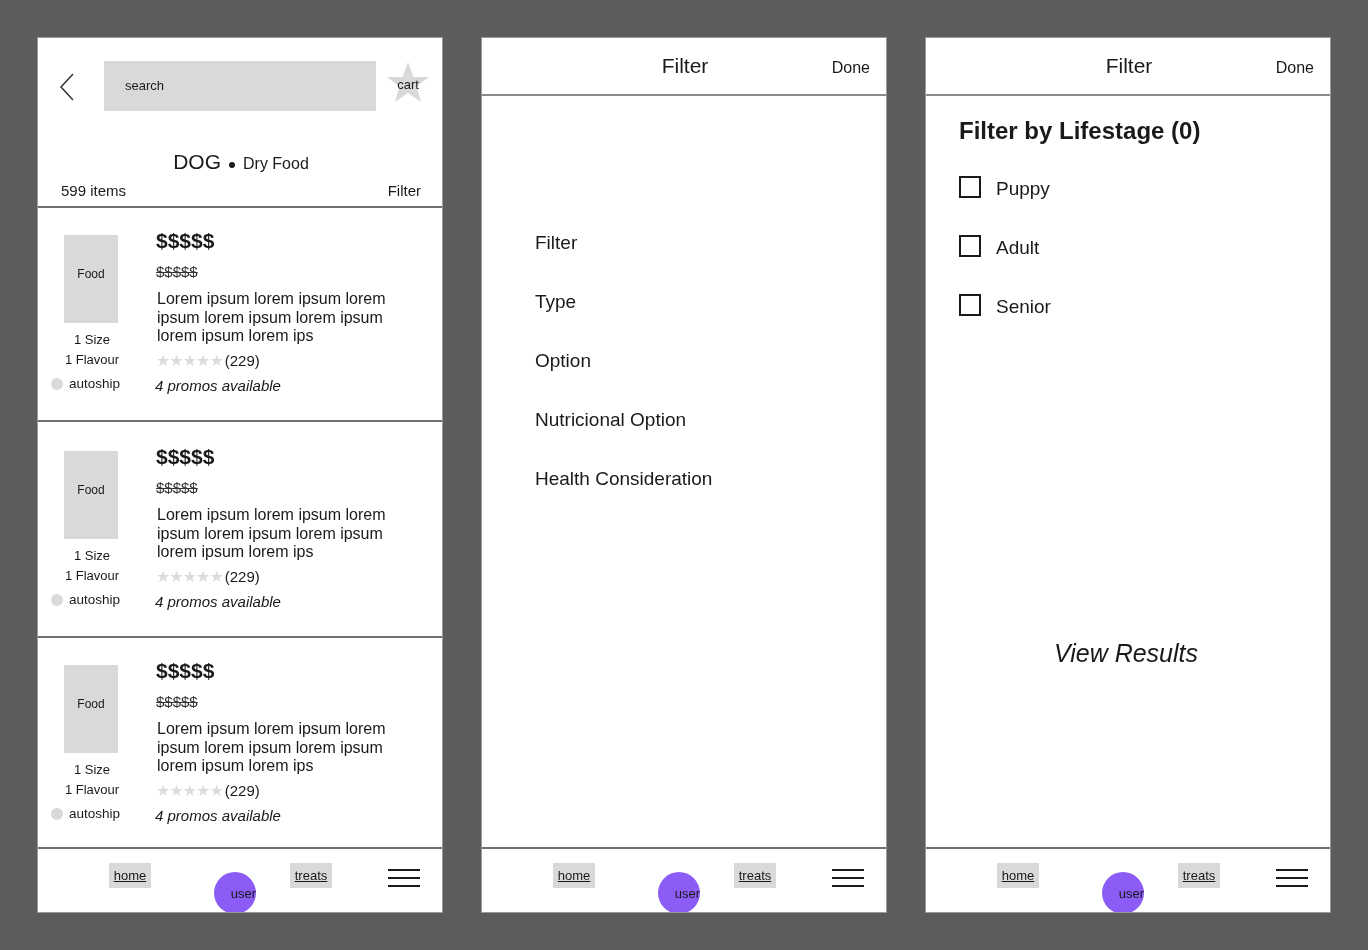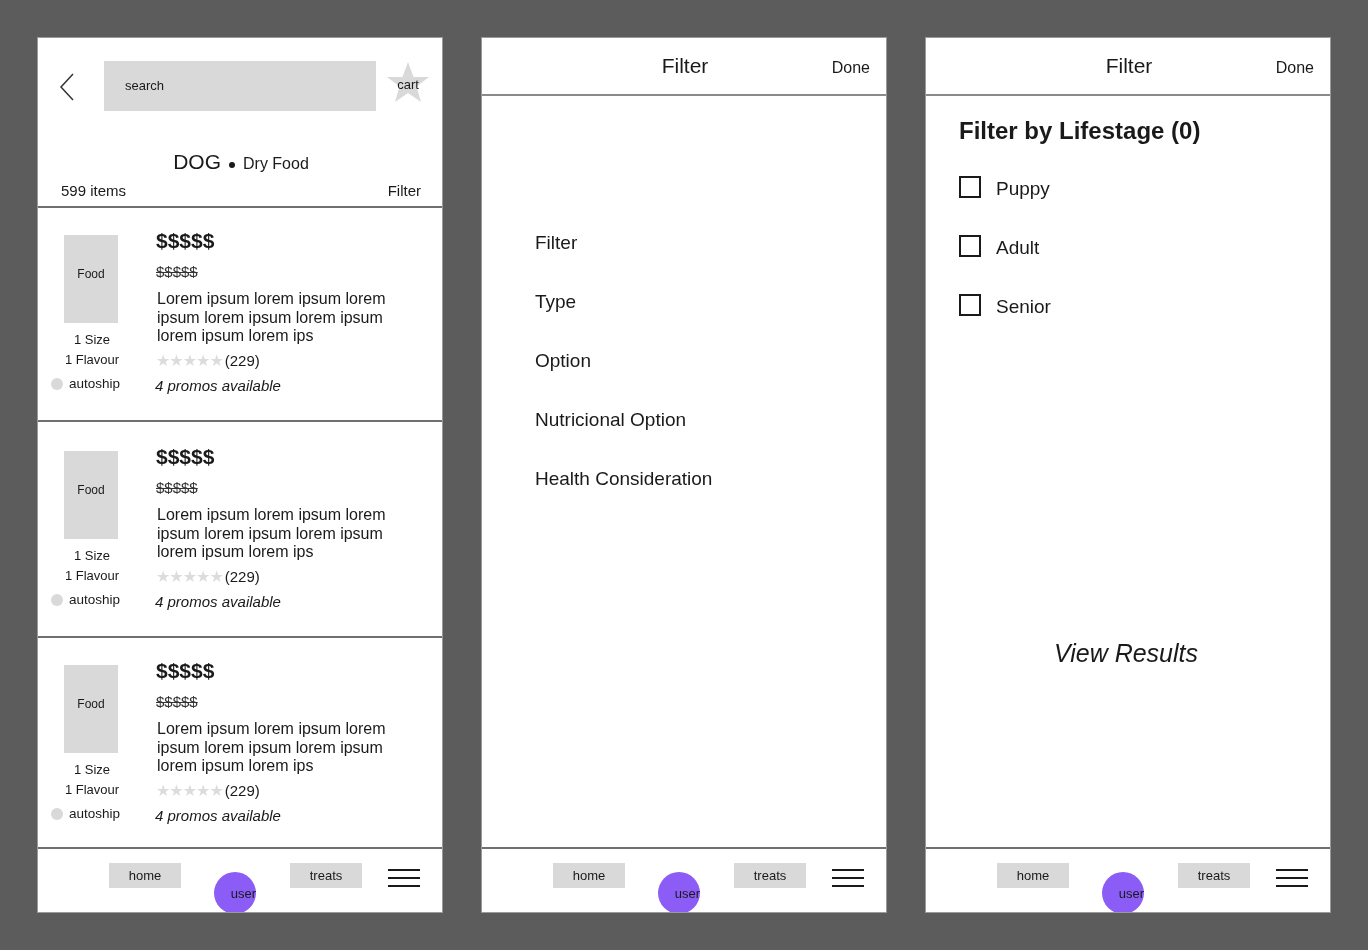--- a/index.html
+++ b/index.html
@@ -42,21 +42,21 @@
   .f-list { position: absolute; left: 53px; top: 193px; }
   .f-item { font-size: 19px; height: 59px; line-height: 24px; }
 
   .lf-heading { position: absolute; left: 33px; top: 79px; font-size: 24px; font-weight: bold; }
   .cb-row { position: absolute; left: 33px; display: flex; align-items: center; font-size: 19px; }
   .cb { width: 22px; height: 22px; border: 2px solid #1a1a1a; margin-right: 15px; margin-top: -4px; }
   .view-results { position: absolute; left: 0; width: 400px; top: 601px; text-align: center; font-size: 25px; font-style: italic; }
 
   
   .nav { position: absolute; left: 0; top: 809px; width: 406px; height: 67px; border-top: 2px solid #707070; background: #fff; }
-  .nav-btn { position: absolute; top: 14px; width: 72px; height: 25px; background: #d9d9d9; font-size: 13px; text-align: center; line-height: 25px; }
+  .nav-btn { position: absolute; top: 14px; width: 42px; height: 25px; background: #d9d9d9; font-size: 13px; text-align: center; line-height: 25px; text-decoration: underline; }
   .nav-home { left: 71px; } .nav-treats { left: 252px; }
   .nav-user { position: absolute; left: 176px; top: 23px; width: 42px; height: 42px; border-radius: 50%; background: #8b5cf6; font-size: 13px; text-align: right; line-height: 44px; }
   .menu { position: absolute; left: 350px; top: 20px; width: 32px; }
   .menu i { display: block; height: 2px; background: #1a1a1a; margin-bottom: 6px; }
 </style>
 </head>
 <body>
 
 <div class="phone" id="p1">
   <div class="back">

